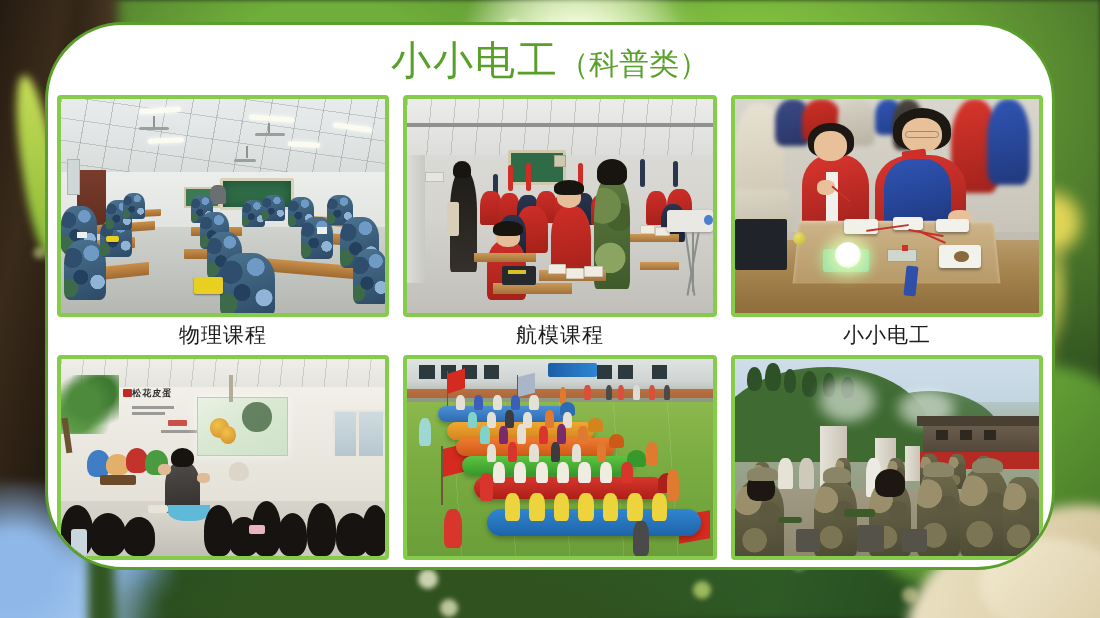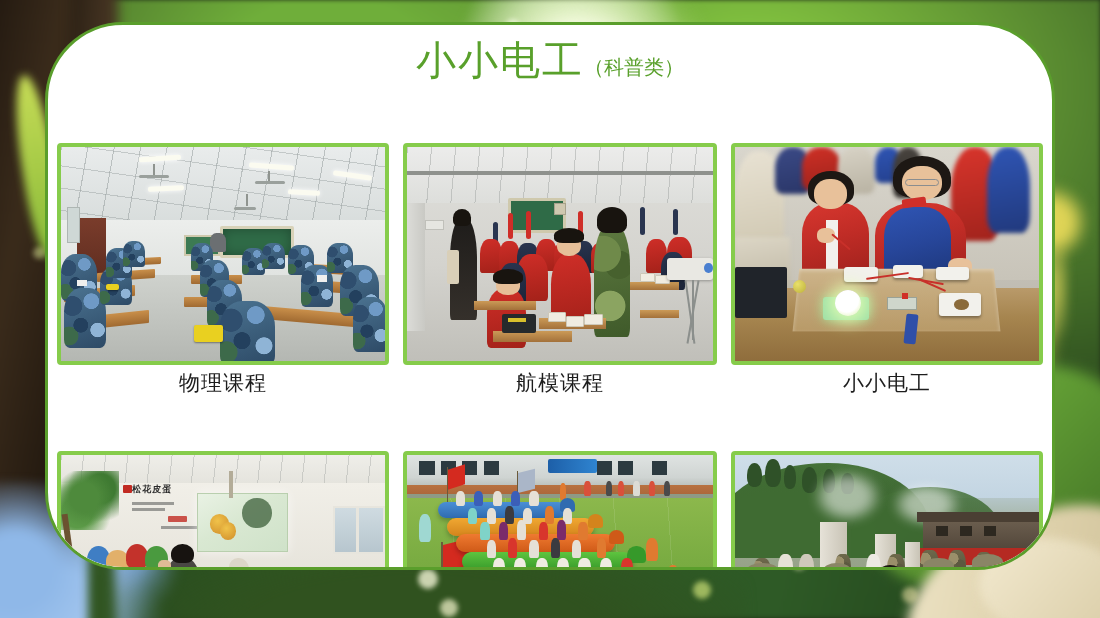--- a/index.html
+++ b/index.html
@@ -124,33 +124,33 @@
 
   
   #title {
     position:absolute; left:0; right:0; top:16px;
     text-align:center;
     color:#59a02b;
     white-space:nowrap;
     line-height:1;
   }
   #title .t-main { font-size:40px; letter-spacing:2px; }
-  #title .t-sub  { font-size:20px; letter-spacing:0px;font-family:Liberation Mono, monospace; }
+  #title .t-sub  { font-size:30px; letter-spacing:0px;font-family:Liberation Mono, monospace; }
 
   
   #grid {
     position:absolute; left:20px; right:20px; top:70px;
     display:grid;
     grid-template-columns:332px 314px 312px;
     grid-template-rows:auto auto;
     justify-content:center;
     column-gap:14px;
     row-gap:4px;
   }
-  .cell { display:flex; flex-direction:column; align-items:center;margin-top:48px; }
+  .cell { display:flex; flex-direction:column; align-items:center; }
   .photo-frame {
     border:4px solid #86cc4b;
     border-radius:4px;
     overflow:hidden;
     position:relative;
     background:#ddd;
   }
   .r1 .photo-frame { width:100%; height:222px; }
   .r2 .photo-frame { width:100%; height:205px; }
   .caption {

